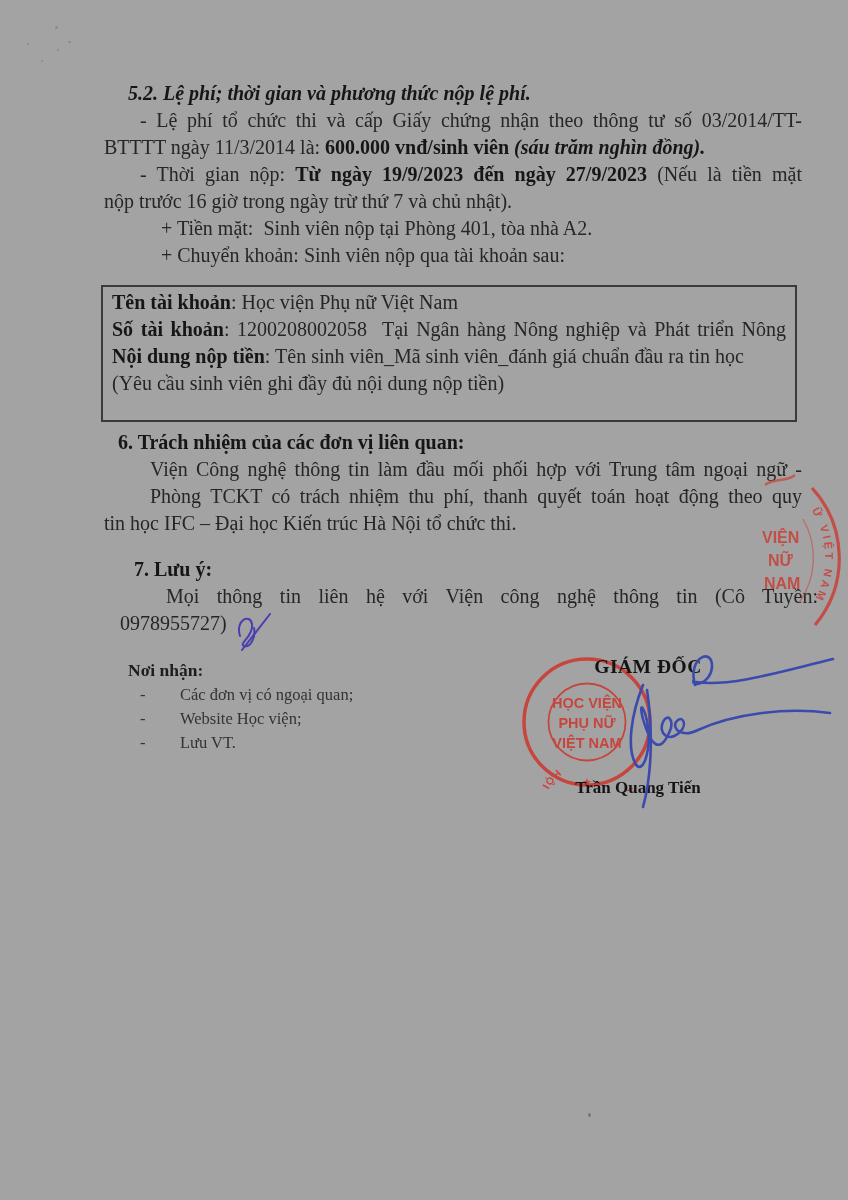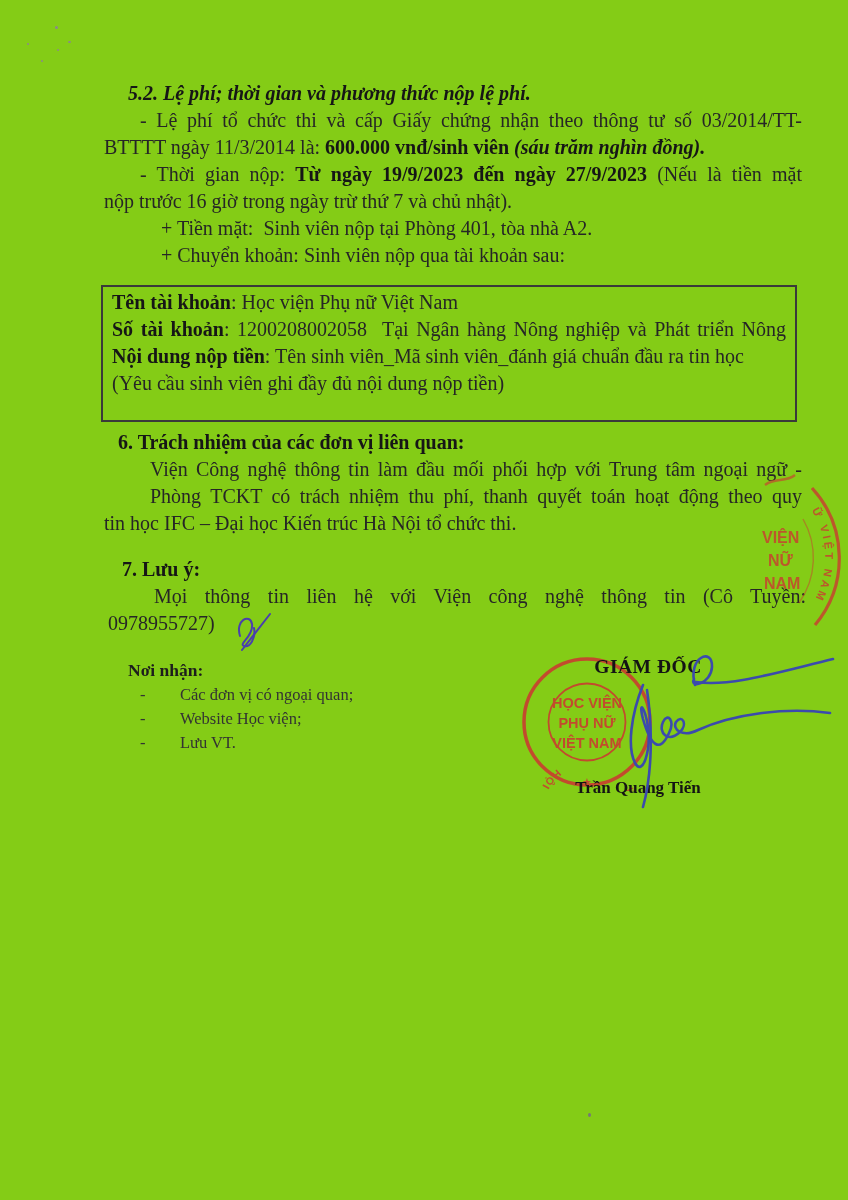--- a/index.html
+++ b/index.html
@@ -1,18 +1,18 @@
 <!DOCTYPE html>
 <html><head>
 <meta charset="utf-8">
 <style>
   * { margin:0; padding:0; box-sizing:border-box; }
   html,body { background:#e8e8e8; }
   .page {
-    position:relative; width:848px; height:1200px; background:#84cc16;
+    position:relative; width:848px; height:1200px; background:#a3a3a3;
     overflow:hidden; margin:0 auto;
     font-family:"Liberation Serif","DejaVu Serif",serif;
     color:#262626;
   }
   .abs { position:absolute; }
   .tline { font-size:20px; line-height:27px; white-space:pre-wrap; }
   .just { text-align:justify; text-align-last:justify; }
   .b  { font-weight:bold; color:#161616; }
   .i  { font-style:italic; }
   .ind-head52 { padding-left:24px; }
@@ -20,21 +20,21 @@
   .ind-plus   { padding-left:57px; }
   .ind-par    { padding-left:46px; }
   .ind-h      { padding-left:14px; }
 
   #sec52 { left:104px; top:80px;  width:698px; }
   #bankbox {
     left:101px; top:285px; width:696px; min-height:137px;
     border:2px solid #3a3a3a; padding:2px 9px 3px 9px;
   }
   #sec6  { left:104px; top:429px; width:698px; }
-  #sec7  { left:108px; top:556px; width:698px; }
+  #sec7  { left:120px; top:556px; width:698px; }
 
   #recipients { left:128px; top:657px; width:330px; }
   .rc-head { font-size:17.5px; font-weight:bold; line-height:26px; color:#1d1d1d; }
   .rc-item { display:flex; font-size:16.5px; line-height:24px; color:#333; }
   .rc-item .dash { width:12px; margin-left:12px; }
   .rc-item .txt  { margin-left:28px; }
 
   #signer-title { left:578px; top:656px; width:140px; text-align:center;
     font-size:19.5px; font-weight:bold; color:#141414; letter-spacing:.5px; z-index:5; }
   #signer-name  { left:548px; top:778px; width:180px; text-align:center;

